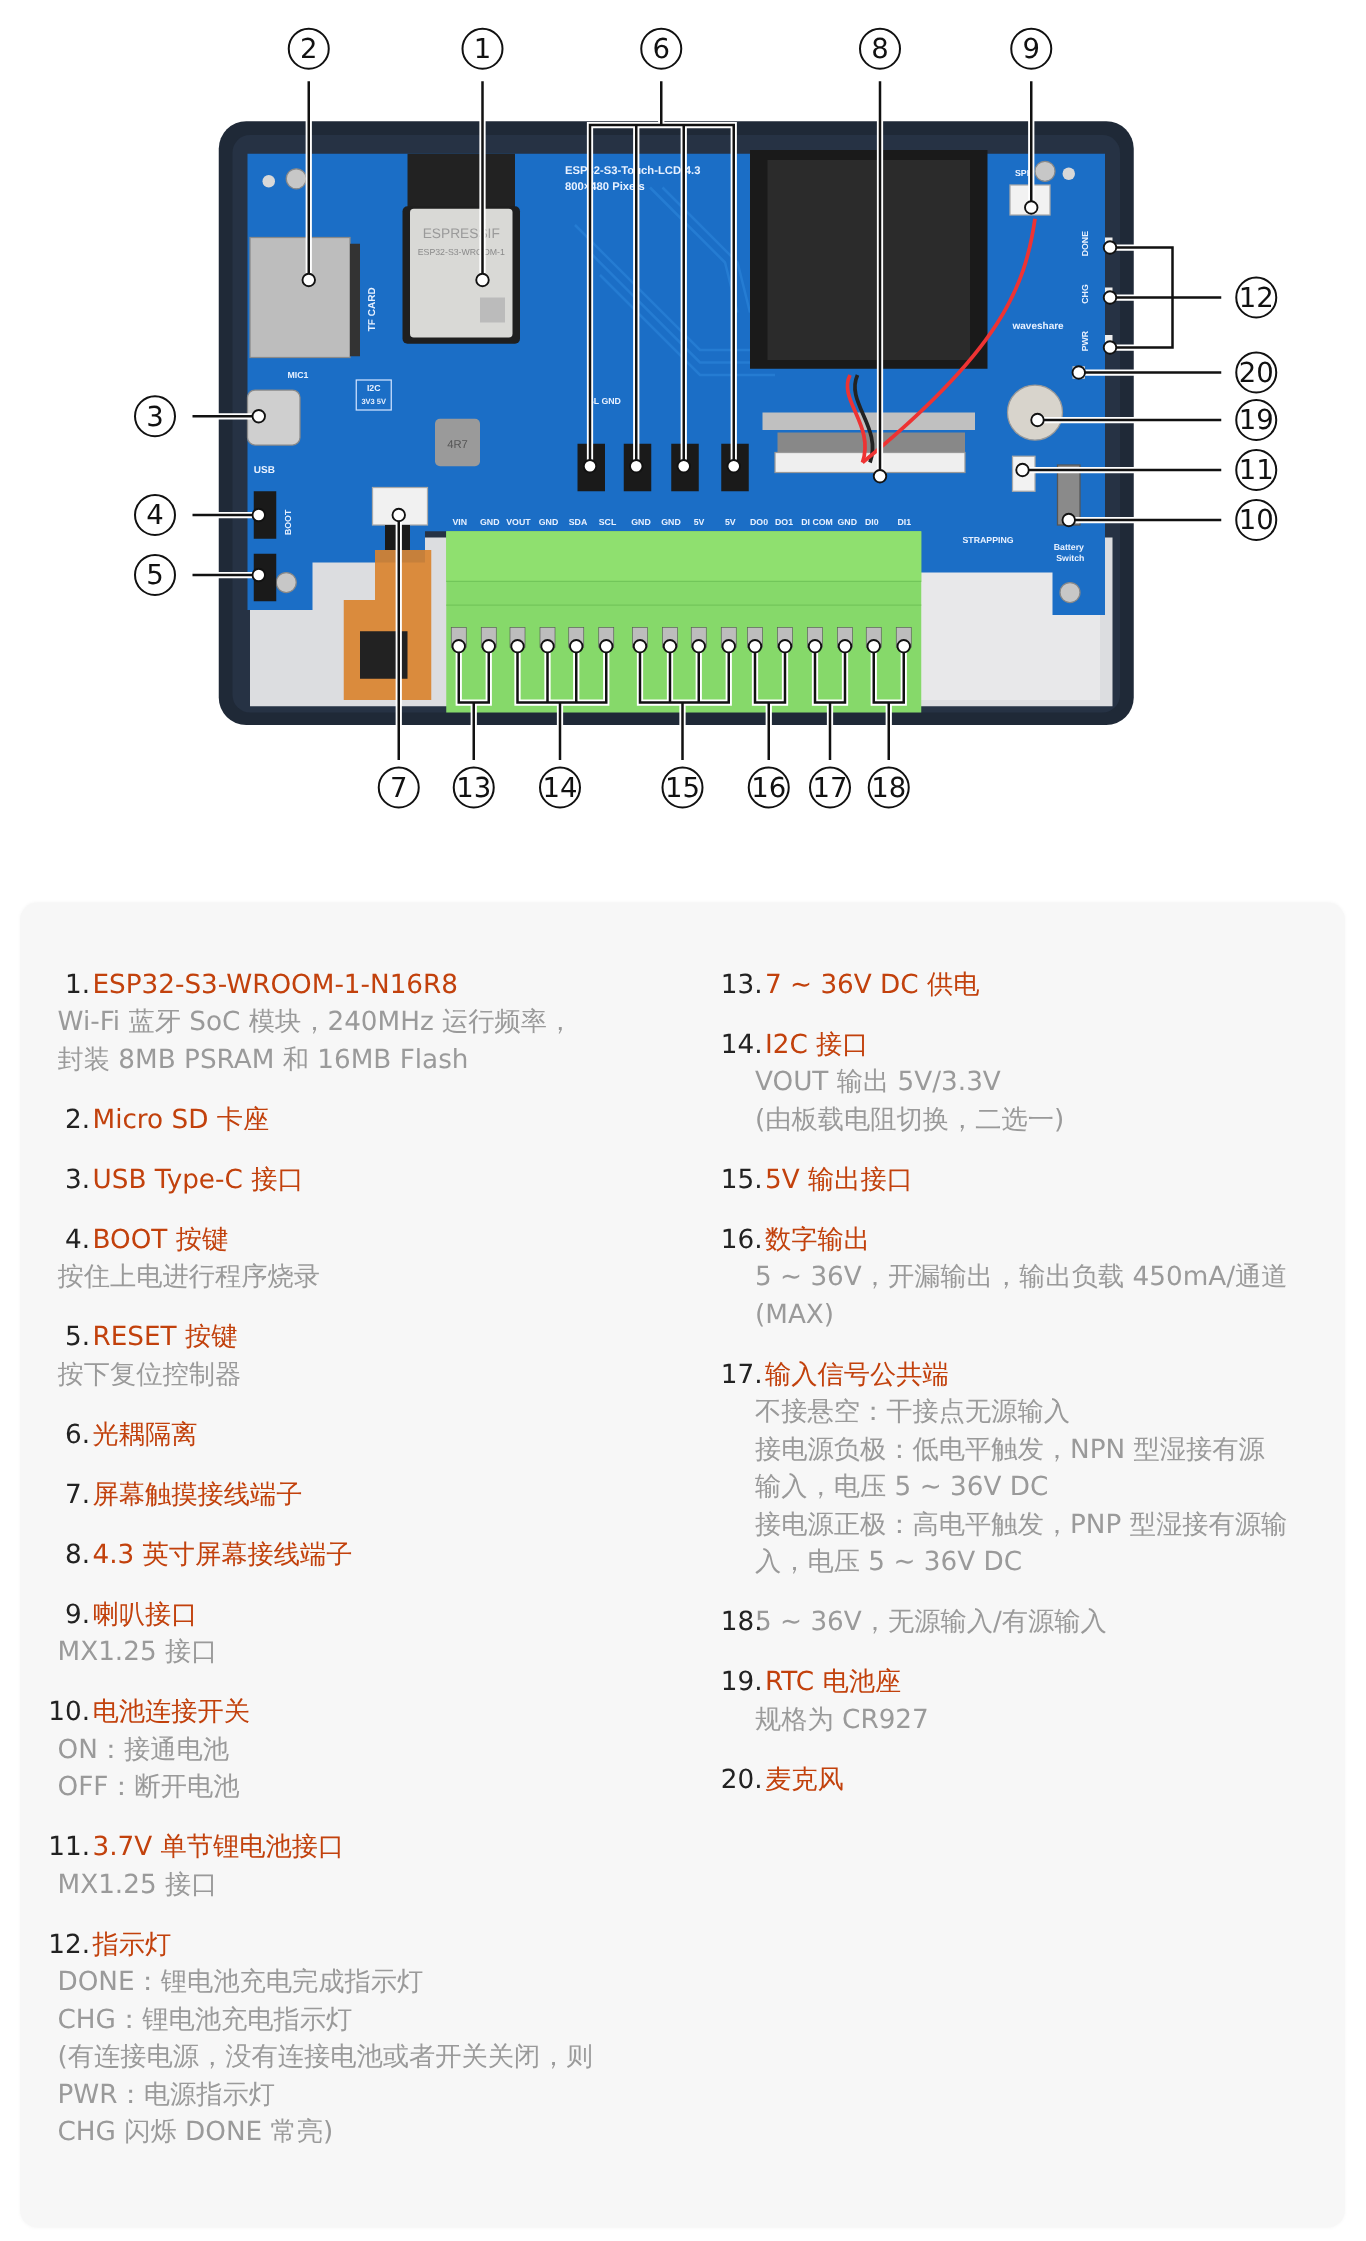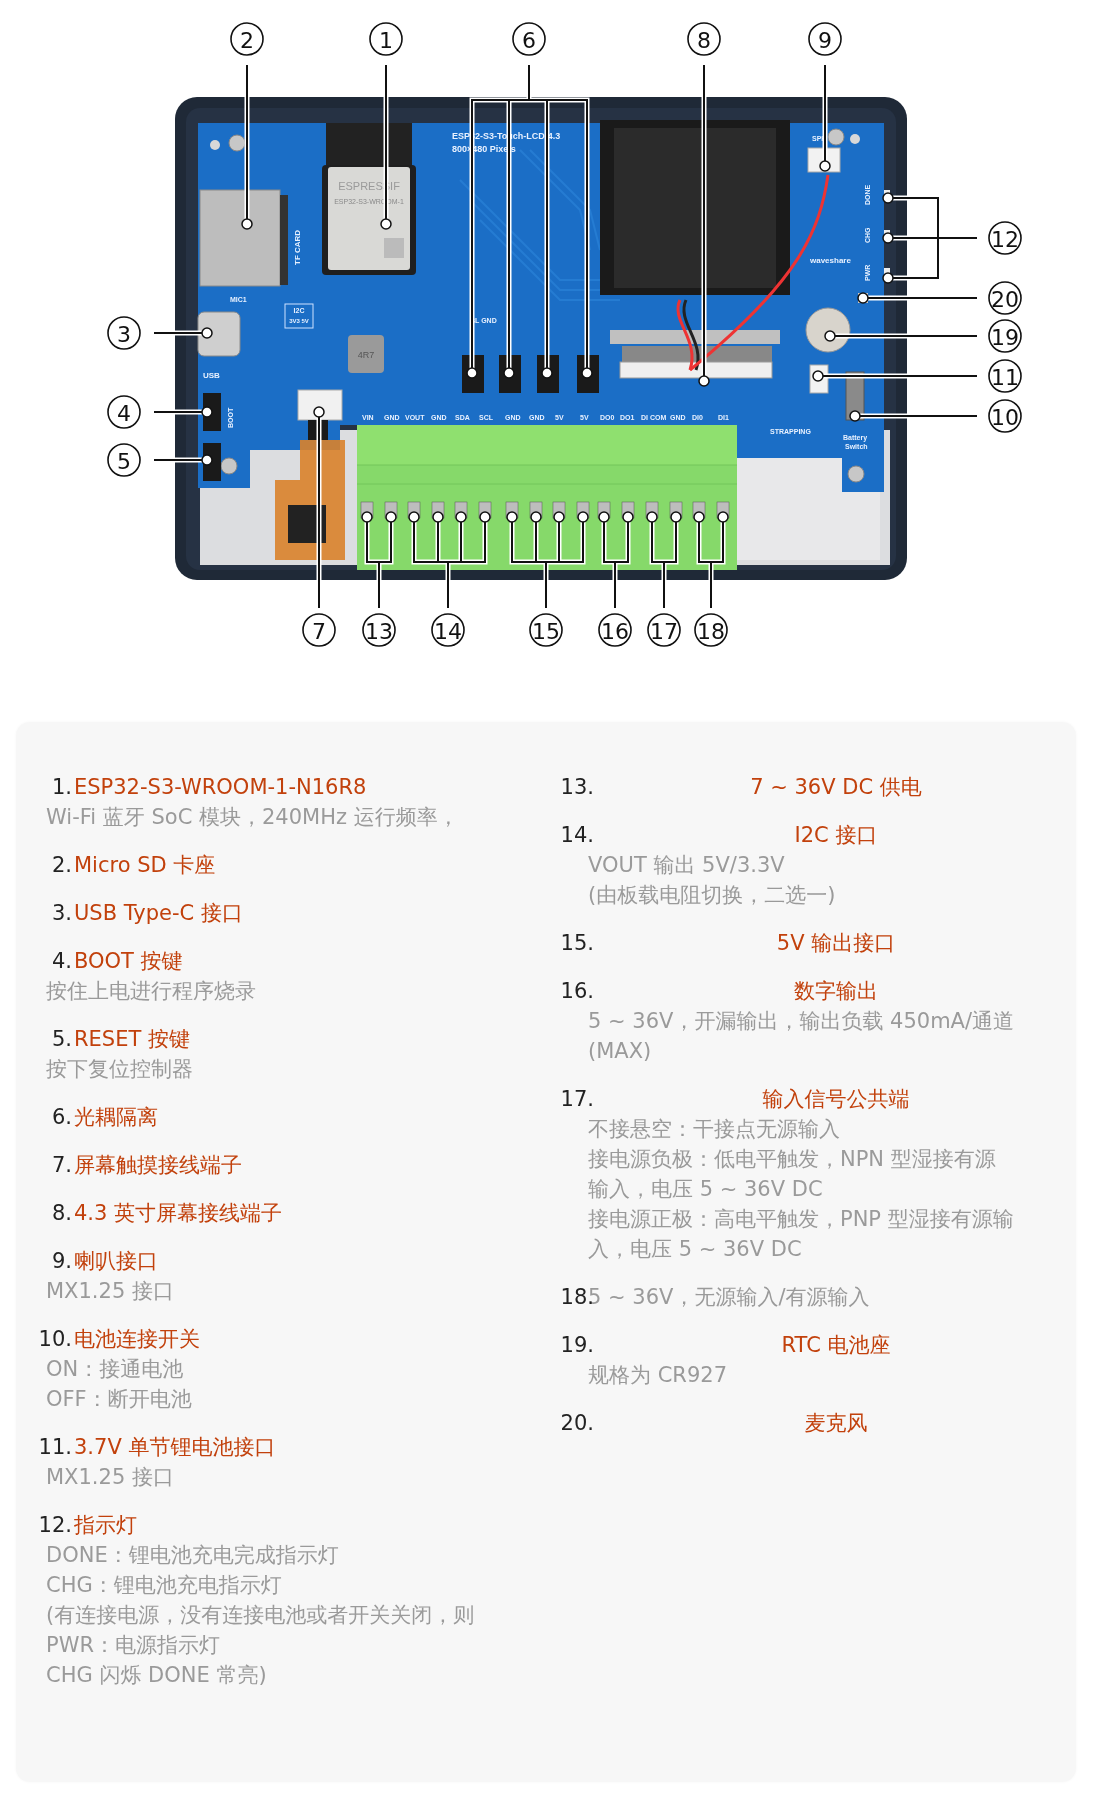--- a/index.html
+++ b/index.html
@@ -4,26 +4,26 @@
 <style>
   html, body { margin:0; padding:0; background:#ffffff; }
   body { width:1093px; height:1793px; position:relative; overflow:hidden; font-family:"DejaVu Sans", "Liberation Sans", sans-serif; }
   #diagram { position:absolute; left:0; top:0; width:1093px; height:700px; }
   #diagram svg { display:block; }
   .callout-num { font-family:"DejaVu Sans", sans-serif; font-size:22px; fill:#111; text-anchor:middle; dominant-baseline:central; }
   .pcb-text { font-family:"Liberation Sans", sans-serif; font-weight:bold; fill:#e8f1ff; }
   #legend-panel { position:absolute; left:16px; top:722px; width:1060px; height:1060px; background:#f7f7f7; border-radius:14px; box-shadow:0 0 3px rgba(0,0,0,0.04); }
   .col { position:absolute; top:50px; }
   .col.left { left:0; width:520px; }
-  .col.right { left:524px; width:536px; }
+  .col.right { left:540px; width:536px; }
   .item { position:relative; margin-bottom:18px; }
   .item .num { position:absolute; right:calc(100% - 56px); top:0; font-size:21px; line-height:30px; color:#222; white-space:nowrap; }
   .col.right .item .num { right:calc(100% - 54px); }
   .item .title { margin-left:58px; font-size:21px; line-height:30px; color:#c2410c; }
-  .col.right .item .title { margin-left:56px;text-align:center; }
+  .col.right .item .title { margin-left:56px; }
   .item .desc { margin-left:30px; font-size:21px; line-height:30px; color:#9a9a9a; }
   .col.right .item .desc { margin-left:48px; }
 </style>
 </head>
 <body>
 
 <div id="diagram">
 <svg width="1093" height="700" viewBox="0 0 1093 700" xmlns="http://www.w3.org/2000/svg">
 
   <g>
@@ -362,20 +362,21 @@
   </g>
 </svg>
 </div>
 
 <div id="legend-panel">
   <div class="col left" id="legend-left">
       <div class="item">
     <span class="num">1.</span>
     <div class="title">ESP32-S3-WROOM-1-N16R8</div>
   <div class="desc">Wi-Fi 蓝牙 SoC 模块，240MHz 运行频率，</div>
+        <div class="desc">封装 8MB PSRAM 和 16MB Flash</div>
       </div>
       <div class="item">
     <span class="num">2.</span>
     <div class="title">Micro SD 卡座</div>
   </div>
       <div class="item">
     <span class="num">3.</span>
     <div class="title">USB Type-C 接口</div>
   </div>
       <div class="item">

